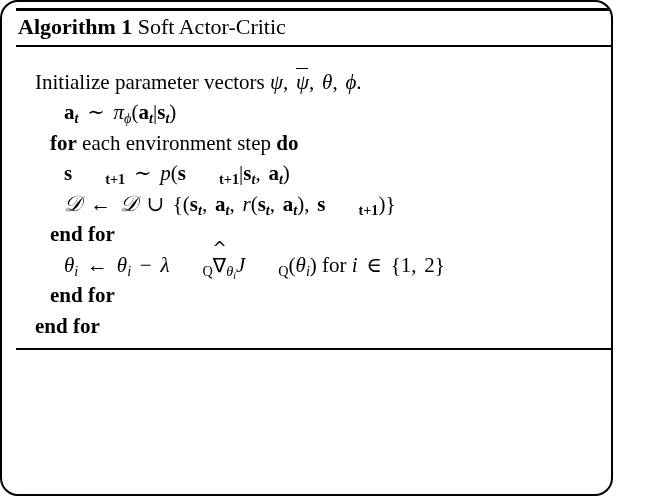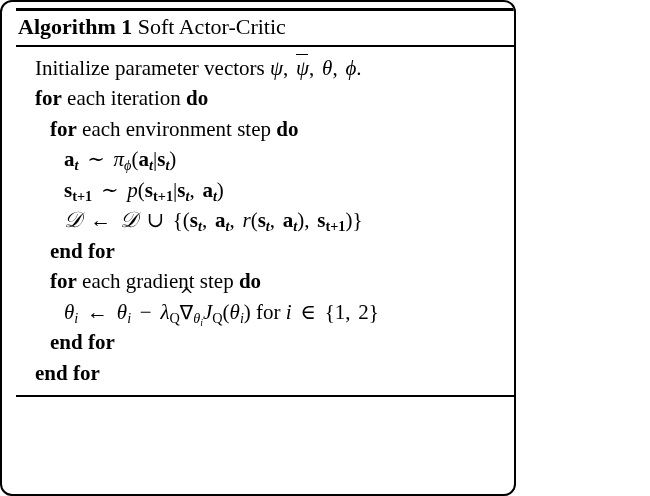--- a/index.html
+++ b/index.html
@@ -10,25 +10,25 @@
   body {
     width: 650px;
     height: 496px;
     font-family: "Liberation Serif", "DejaVu Serif", serif;
     color: #000000;
     overflow: hidden;
   }
 
   #figure {
     position: relative;
-    width: 516px;
+    width: 613px;
     height: 496px;
     box-sizing: border-box;
     border: 2px solid #000000;
-    border-radius: 12px;
+    border-radius: 18px;
     background: #ffffff;
     overflow: hidden;
   }
 
   .algo {
     position: absolute;
     left: 14px;
     top: 6px;
     width: 618px;
   }
@@ -54,21 +54,21 @@
     font-size: 22px;
     line-height: 30px;
     white-space: nowrap;
     padding: 1px 0 2px 2px;
   }
   .algo-title .kw {
     font-weight: bold;
   }
 
   .body {
-    padding-top: 6px;
+    padding-top: 20px;
     padding-bottom: 7px;
   }
 
   .line {
     font-size: 21px;
     line-height: 30.5px;
     white-space: nowrap;
     height: 30.5px;
   }
 
@@ -106,20 +106,21 @@
     padding-right: 2.5px;
   }
   sub {
     font-size: 0.68em;
     line-height: 0;
     vertical-align: -0.28em;
     font-style: italic;
   }
   .subup {
     font-style: normal;
+    margin-left: 33px;
   }
 
   .ovl {
     position: relative;
     display: inline-block;
     padding-top: 0;
   }
   .ovl::before {
     content: "";
     position: absolute;
@@ -170,61 +171,51 @@
     <div class="body">
 
       <div class="line ind1">
         <span>Initialize parameter vectors</span>
         <span class="math">ψ</span><span class="comma">,</span>
         <span class="math ovl">ψ</span><span class="comma">,</span>
         <span class="math">θ</span><span class="comma">,</span>
         <span class="math">ϕ</span><span class="paren">.</span>
       </div>
 
-      <div class="line ind1">
-        <span class="kw">for</span>
-        <span>each iteration</span>
-        <span class="kw">do</span>
+
+      <div class="line ind3">
+        <span class="math bfup">a<sub>t</sub></span>
+        <span class="op">∼</span>
+        <span class="math">π<sub>ϕ</sub></span><span class="paren">(</span><span class="math bfup">a<sub>t</sub></span><span class="paren">|</span><span class="math bfup">s<sub>t</sub></span><span class="paren">)</span>
       </div>
 
       <div class="line ind2">
         <span class="kw">for</span>
         <span>each environment step</span>
         <span class="kw">do</span>
-      </div>
-
-      <div class="line ind3">
-        <span class="math bfup">a<sub>t</sub></span>
-        <span class="op">∼</span>
-        <span class="math">π<sub>ϕ</sub></span><span class="paren">(</span><span class="math bfup">a<sub>t</sub></span><span class="paren">|</span><span class="math bfup">s<sub>t</sub></span><span class="paren">)</span>
       </div>
 
       <div class="line ind3">
         <span class="math bfup">s<sub class="subup">t+1</sub></span>
         <span class="op">∼</span>
         <span class="math">p</span><span class="paren">(</span><span class="math bfup">s<sub class="subup">t+1</sub></span><span class="paren">|</span><span class="math bfup">s<sub>t</sub></span><span class="comma">,</span> <span class="math bfup">a<sub>t</sub></span><span class="paren">)</span>
       </div>
 
       <div class="line ind3">
         <span class="cal">𝒟</span>
         <span class="op">←</span>
         <span class="cal">𝒟</span>
         <span class="op">∪</span>
         <span class="paren">{</span><span class="paren">(</span><span class="math bfup">s<sub>t</sub></span><span class="comma">,</span> <span class="math bfup">a<sub>t</sub></span><span class="comma">,</span> <span class="math">r</span><span class="paren">(</span><span class="math bfup">s<sub>t</sub></span><span class="comma">,</span> <span class="math bfup">a<sub>t</sub></span><span class="paren">)</span><span class="comma">,</span> <span class="math bfup">s<sub class="subup">t+1</sub></span><span class="paren">)</span><span class="paren">}</span>
       </div>
 
       <div class="line ind2">
         <span class="kw">end for</span>
       </div>
 
-      <div class="line ind2">
-        <span class="kw">for</span>
-        <span>each gradient step</span>
-        <span class="kw">do</span>
-      </div>
 
 
       <div class="line ind3">
         <span class="math">θ<sub>i</sub></span>
         <span class="op">←</span>
         <span class="math">θ<sub>i</sub></span>
         <span class="op">−</span>
         <span class="math">λ<sub class="subup">Q</sub></span><span class="hat nabla">∇</span><span class="math"><sub>θ<sub>i</sub></sub></span><span class="math">J<sub class="subup">Q</sub></span><span class="paren">(</span><span class="math">θ<sub>i</sub></span><span class="paren">)</span>
         <span class="mathup">for</span>
         <span class="math">i</span>

